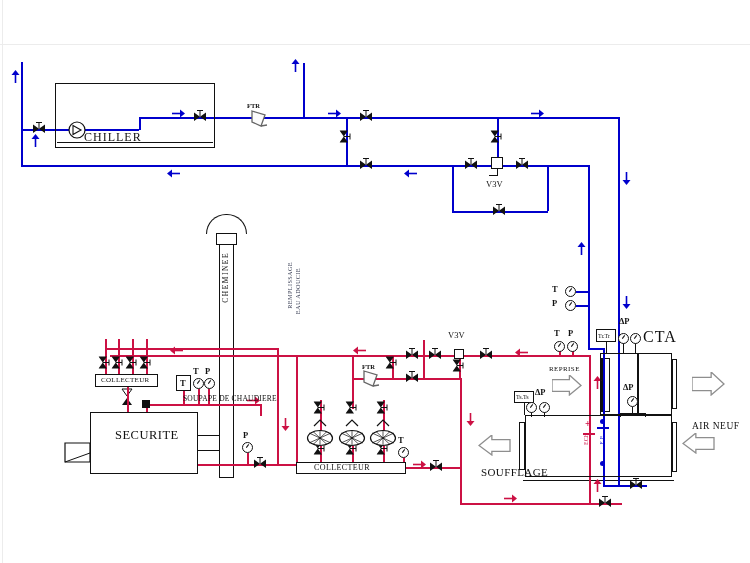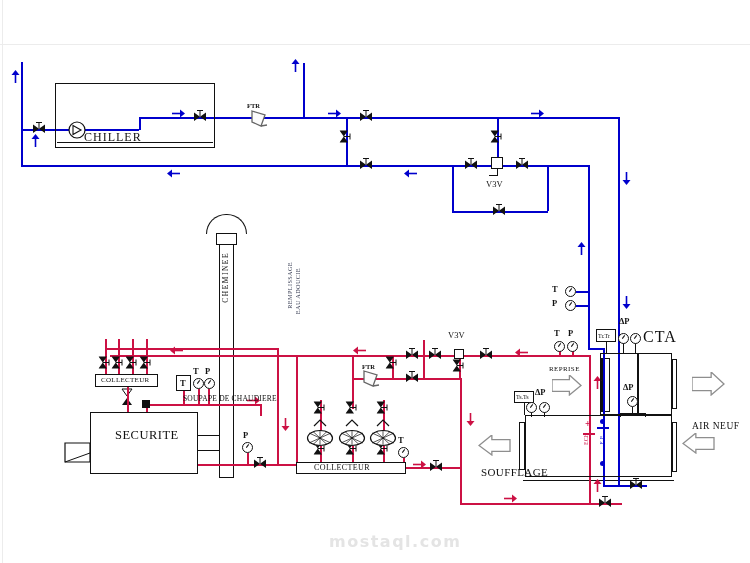--- a/index.html
+++ b/index.html
@@ -87,21 +87,20 @@
   <div class="lbl" style="left: 481px; top: 427px; font-size: 11px; letter-spacing: 0.4px; z-index: 5; margin-top: 40px;">SOUFFLAGE</div>
   <div class="lbl" style="left: 692px; top: 422px; font-size: 9.5px; letter-spacing: 0.5px; z-index: 5;">AIR NEUF</div>
 
   <div class="lbl" style="left: 585px; top: 419px; font-size: 10px; font-weight: bold; color: rgb(204, 17, 68); z-index: 5;">+</div>
   <div class="lbl vtext" style="left: 583px; top: 433px; font-size: 6px; color: rgb(204, 17, 68); z-index: 5;">ECH</div>
   <div class="lbl vtext" style="left: 599px; top: 436px; font-size: 6px; color: rgb(0, 0, 204); z-index: 5;">E.F</div>
 
   <div class="dot" style="left:600px;top:419px;background:#0000cc;"></div>
   <div class="dot" style="left:600px;top:461px;background:#0000cc;"></div>
 
-  <div class="lbl" style="left: 329px; top: 534px; font-size: 16px; font-weight: bold; color: rgb(228, 228, 228); letter-spacing: 1.5px; font-family: &quot;DejaVu Sans&quot;, sans-serif; z-index: 5;">mostaql.com</div>
 
 <div class="abs" style="left:21px;top:62px;width:1.5px;height:103px;background:#0000cc;"></div>
     <div class="abs" style="left:21px;top:129px;width:118px;height:1.5px;background:#0000cc;"></div>
     <div class="abs" style="left:139px;top:117px;width:1.5px;height:13px;background:#0000cc;"></div>
     <div class="abs" style="left:139px;top:117px;width:480px;height:1.5px;background:#0000cc;"></div>
     <div class="abs" style="left:21px;top:165px;width:567px;height:1.5px;background:#0000cc;"></div>
     <div class="abs" style="left:303px;top:63px;width:1.5px;height:54px;background:#0000cc;"></div>
     <div class="abs" style="left:346px;top:117px;width:1.5px;height:48px;background:#0000cc;"></div>
     <div class="abs" style="left:497px;top:117px;width:1.5px;height:46px;background:#0000cc;"></div>
     <div class="abs" style="left:452px;top:165px;width:1.5px;height:46px;background:#0000cc;"></div>

